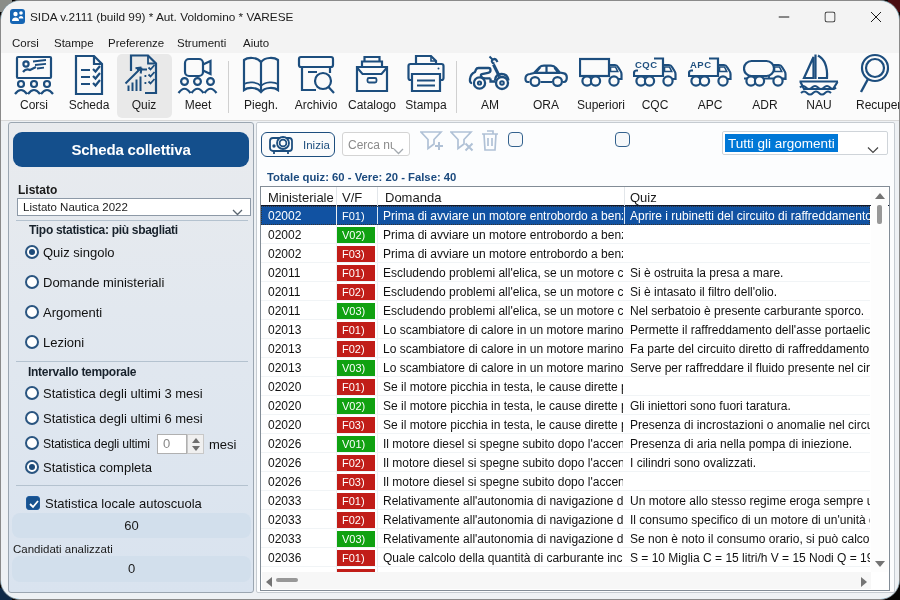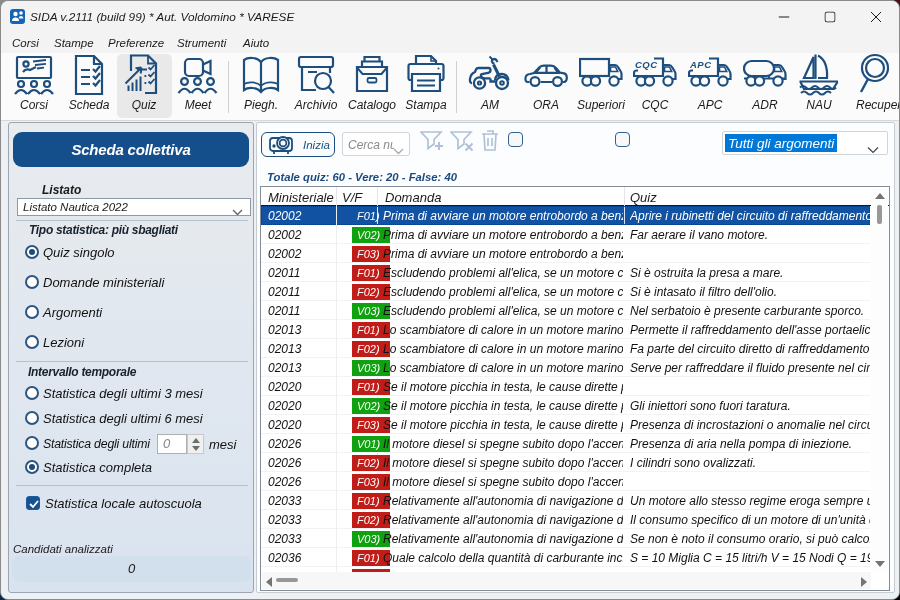--- a/index.html
+++ b/index.html
@@ -3,21 +3,21 @@
 <meta charset="utf-8">
 <style>
 * { margin:0; padding:0; box-sizing:border-box; }
 html,body { width:900px; height:600px; overflow:hidden; background:#000; }
 body { font-family:"Liberation Sans", sans-serif; position:relative; }
 .corner { position:absolute; width:12px; height:12px; z-index:0; }
 .ctl { left:0; top:0; background:#8a8d88; }
 .ctr { right:0; top:0; background:#4a0d12; }
 .cbl { left:0; bottom:0; background:#0e2947; }
 .cbr { right:0; bottom:0; background:#050505; }
-.win { position:absolute; inset:0; background:#7dd3fc; border:1px solid #8a8a8a; border-radius:8px; overflow:hidden; z-index:1;font-style:italic; }
+.win { position:absolute; inset:0; background:#7dd3fc; border:1px solid #8a8a8a; border-radius:20px; overflow:hidden; z-index:1; }
 
 
 .titlebar { position:absolute; left:0; top:0; width:100%; height:32px; background:#f3f3f3; }
 .appicon { position:absolute; left:9px; top:8px; }
 .title { position:absolute; left:29px; top:9px; font-size:11.8px; color:#1b1b1b; white-space:nowrap; }
 .winbtn { position:absolute; top:0; width:46px; height:32px; color:#1b1b1b; }
 .winbtn svg { position:absolute; left:50%; top:50%; transform:translate(-50%,-50%); }
 .btnmin { right:92px; } .btnmax { right:46px; } .btncls { right:0; }
 
 
@@ -31,21 +31,21 @@
 .tlabel { font-size:12px; color:#1b1b1b; margin-top:1px; white-space:nowrap; }
 .tsep { position:absolute; top:8px; width:1px; height:52px; background:#d0d0d0; }
 .tsel { position:absolute; left:116px; top:1px; width:55px; height:64px; background:#e9e9e9; border-radius:5px; }
 
 
 .client { position:absolute; left:0; top:120px; width:100%; height:480px; background:#eef1f4; }
 
 
 .sidebar { position:absolute; left:7px; top:1px; width:246px; height:471px; background:linear-gradient(#e9ebee 0%, #e2e8ef 40%, #d9e3ef 100%); border:1px solid #9ba6b1; border-radius:3px; }
 .sbheader { position:absolute; left:4px; right:4px; top:9px; height:35px; background:#144f8c; border-radius:9px; color:#fff; font-weight:bold; font-size:15px; letter-spacing:-0.2px; text-align:center; line-height:35px; }
-.lbl-listato { position:absolute; left:9px; top:60px; font-size:12px; font-weight:700; color:#1a1a1a;margin-left:24px; }
+.lbl-listato { position:absolute; left:9px; top:60px; font-size:12px; font-weight:700; color:#1a1a1a; }
 .sel-listato { position:absolute; left:8px; top:75px; width:234px; height:18px; background:#fff; border:1px solid #8d99a7; font-size:11.5px; color:#1a1a1a; line-height:16px; padding-left:5px; }
 .sel-listato .chev { position:absolute; right:7px; top:5px; }
 .grpline { position:absolute; left:7px; width:232px; height:1px; background:#b4c2cf; }
 .grplabel { position:absolute; font-size:12px; font-weight:700; letter-spacing:-0.3px; color:#18222c; }
 .radio { position:absolute; width:14px; height:14px; border:2px solid #2a5580; border-radius:50%; background:#fff; }
 .radio.on::after { content:""; position:absolute; left:2px; top:2px; width:6px; height:6px; border-radius:50%; background:#1d4a78; }
 .rlabel { position:absolute; font-size:13px; color:#111; white-space:nowrap; }
 .rsm { font-size:12.3px !important; letter-spacing:-0.2px; }
 .spinbox { position:absolute; left:148px; top:311px; width:30px; height:20px; background:#fff; border:1px solid #b0b0b0; font-size:13px; color:#888; padding-left:5px; line-height:18px; }
 .spinbtn { position:absolute; left:178px; top:311px; width:17px; height:20px; background:#f0f0f0; border:1px solid #c8c8c8; }
@@ -74,21 +74,21 @@
 .table { position:absolute; left:3px; top:63px; width:630px; height:405px; background:#fff; border:1px solid #828c96; }
 .thead { position:absolute; left:0; top:0; width:100%; height:19px; background:#fff; border-bottom:1px solid #0f172a; font-size:13px; color:#1b1b1b; }
 .thead span { position:absolute; top:3px; }
 .colline { position:absolute; top:0; width:1px; background:#e2e6ea; }
 .rows { position:absolute; left:0; top:19px; width:609px; height:367px; overflow:hidden; }
 .rows::after { content:""; position:absolute; left:75px; top:0; width:1px; height:100%; background:#eceff2; }
 .rows::before { content:""; position:absolute; left:116px; top:0; width:1px; height:100%; background:#eceff2; }
 .row::after { content:""; position:absolute; left:0; bottom:0; width:100%; height:1px; background:#f1f4f6; }
 .row { position:absolute; left:0; width:100%; height:19px; font-size:12px; color:#111; }
 .row .min { position:absolute; left:7px; top:3px; }
-.row .badge { position:absolute; left:91px; top:1.5px; width:38px; height:16px; color:#fff; font-size:11px; line-height:16px; padding-left:5px; }
+.row .badge { position:absolute; left:76px; top:1.5px; width:38px; height:16px; color:#fff; font-size:11px; line-height:16px; padding-left:5px; }
 .badge.F { background:#c11d18; } .badge.V { background:#10a111; }
 .row .dom { position:absolute; left:122px; top:3px; width:240px; overflow:hidden; white-space:nowrap; }
 .row .quiz { position:absolute; left:369px; top:3px; width:240px; overflow:hidden; white-space:nowrap; }
 .row.sel::after { display:none; } .row.sel { background:#1152a2; color:#fff; outline:1px dotted #333; outline-offset:-1px; }
 .row.sel .badge { background:transparent; }
 .sd { display:none; }
 .row.sel .sd { display:block; position:absolute; top:1px; bottom:1px; width:1px; background:#d8e6f4; }
 .vsb { position:absolute; right:1px; top:1px; width:17px; height:384px; background:#fdfdfd; }
 .hsb { position:absolute; left:1px; bottom:1px; right:18px; height:17px; background:#f7f7f7; }
 .arr { position:absolute; width:0; height:0; }
@@ -347,20 +347,21 @@
           <div class="d"></div>
         </div>
       <div class="lbl-mesi">mesi</div>
       <div class="radio on" style="left:16px; top:337px"></div>
         <div class="rlabel" style="left:34px; top:337px">Statistica completa</div>
       <div class="grpline" style="top:362px"></div>
       <div class="chk"><svg width="14" height="14" viewBox="0 0 14 14">
             <path d="M3 7 L6 10 L11 4" stroke="#fff" stroke-width="1.8" fill="none"></path>
           </svg></div>
       <div class="rlabel" style="left:36px; top:373px">Statistica locale autoscuola</div>
+      <div class="bigbox" style="top:390px; line-height:25px">60</div>
       <div class="lbl-cand">Candidati analizzati</div>
       <div class="bigbox" style="top:433px; height:26px; line-height:26px">0</div>
     </div>
     <div class="rpanel">
       <div class="btn-inizia">
         <svg width="28" height="22" viewBox="0 0 28 22" style="position:absolute;left:6px;top:1px" fill="none" stroke="#1d4e7e" stroke-width="1.8">
           <rect x="2" y="4" width="22" height="13" rx="3"></rect>
           <circle cx="15" cy="9" r="6" fill="#fafbfc"></circle>
           <circle cx="15" cy="9" r="3.4"></circle>
           <circle cx="6" cy="12" r="0.8" fill="#1d4e7e"></circle>
@@ -414,21 +415,20 @@
               <i class="sd" style="left:116px"></i>
               <i class="sd" style="left:363px"></i>
               <span class="badge F">F01)</span>
               <span class="dom">Prima di avviare un motore entrobordo a benzina occorre:</span>
               <span class="quiz">Aprire i rubinetti del circuito di raffreddamento e controllare</span>
             </div>
 <div class="row" style="top:19px">
               <span class="min">02002</span>
               <span class="badge V">V02)</span>
               <span class="dom">Prima di avviare un motore entrobordo a benzina occorre:</span>
-              <span class="quiz">Far aerare il vano motore.</span>
             </div>
 <div class="row" style="top:38px">
               <span class="min">02002</span>
               <span class="badge F">F03)</span>
               <span class="dom">Prima di avviare un motore entrobordo a benzina occorre:</span>
             </div>
 <div class="row" style="top:57px">
               <span class="min">02011</span>
               <span class="badge F">F01)</span>
               <span class="dom">Escludendo problemi all'elica, se un motore che gira regolar</span>

